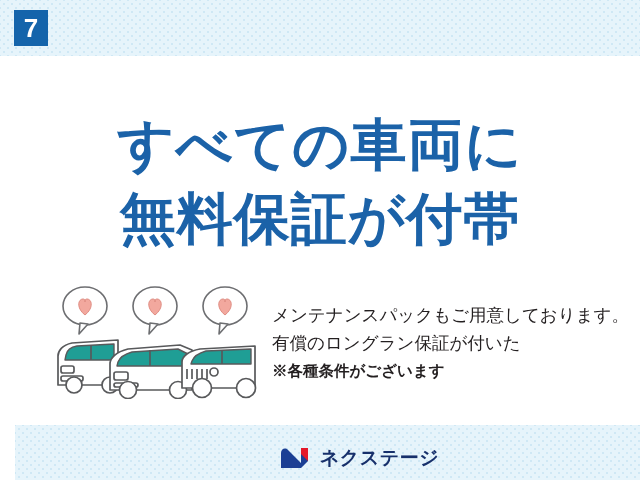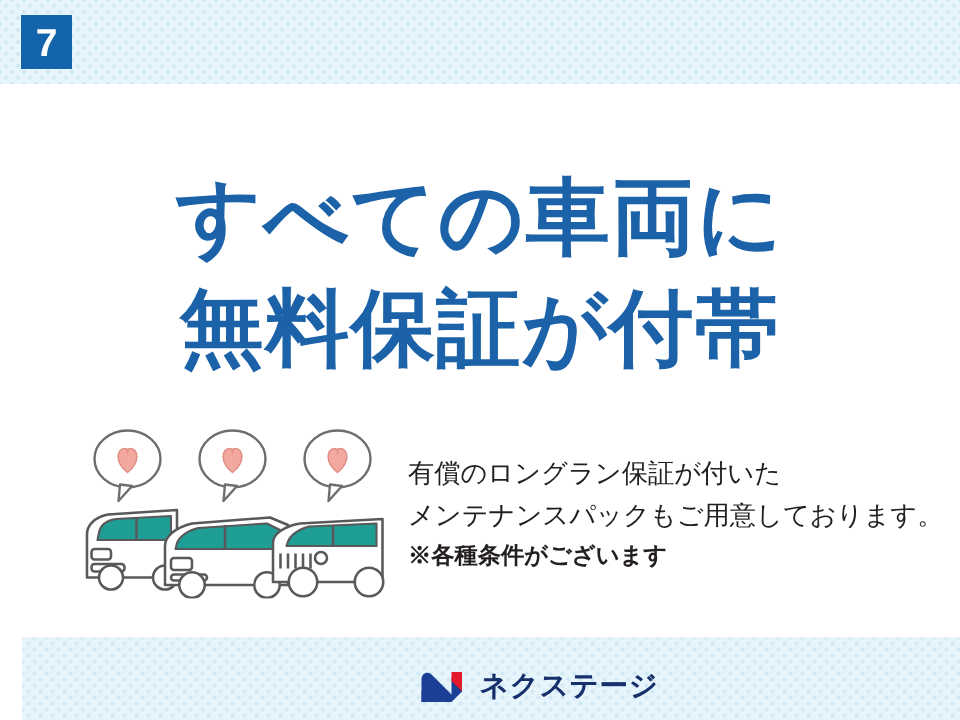--- a/index.html
+++ b/index.html
@@ -211,22 +211,22 @@
               <line x1="157" y1="85" x2="157" y2="95"></line>
             </g>
             <circle cx="164" cy="88" r="4" fill="#ffffff"></circle>
             <circle cx="152" cy="104" r="9.5" fill="#ffffff"></circle>
             <circle cx="196" cy="104" r="9.5" fill="#ffffff"></circle>
           </g>
         </svg>
       </div>
 
       <div id="bodycopy">
+        <span class="bline">メンテナンスパックもご用意しております。</span>
         <span class="bline">有償のロングラン保証が付いた</span>
-        <span class="bline">メンテナンスパックもご用意しております。</span>
         <span class="bline note">※各種条件がございます</span>
       </div>
 
     </div>
   </div>
 
   <div id="footer" class="dotband">
     <div id="logo">
       <svg id="logo-mark" viewBox="0 0 68 48" xmlns="http://www.w3.org/2000/svg">
         <path fill="#1b3f94" d="M4 44 L4 14 C4 6 12 2 18 8 L44 34 L44 12 L58 4 L58 30 L44 44 Z"></path>

